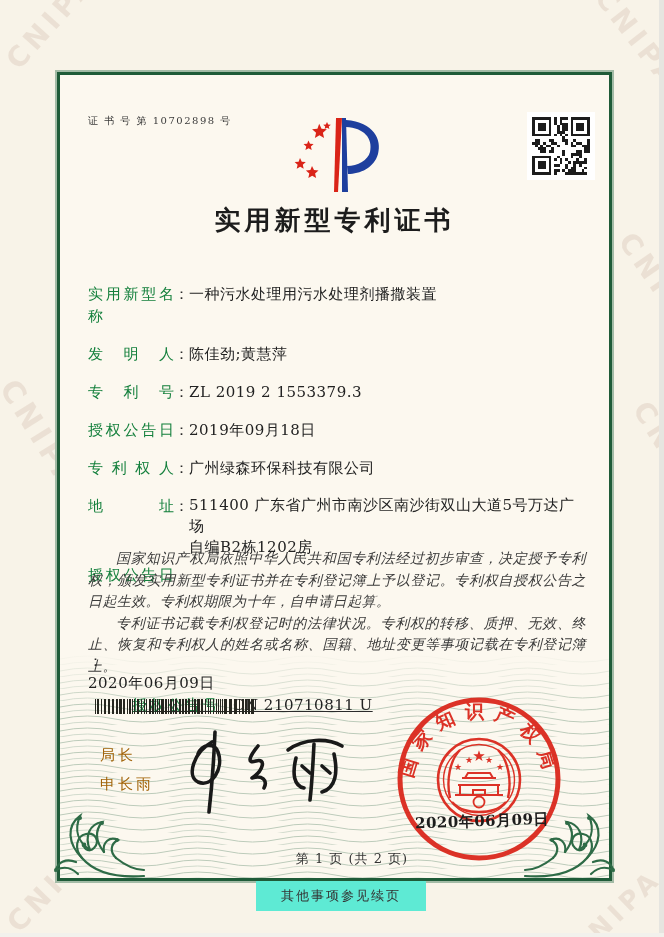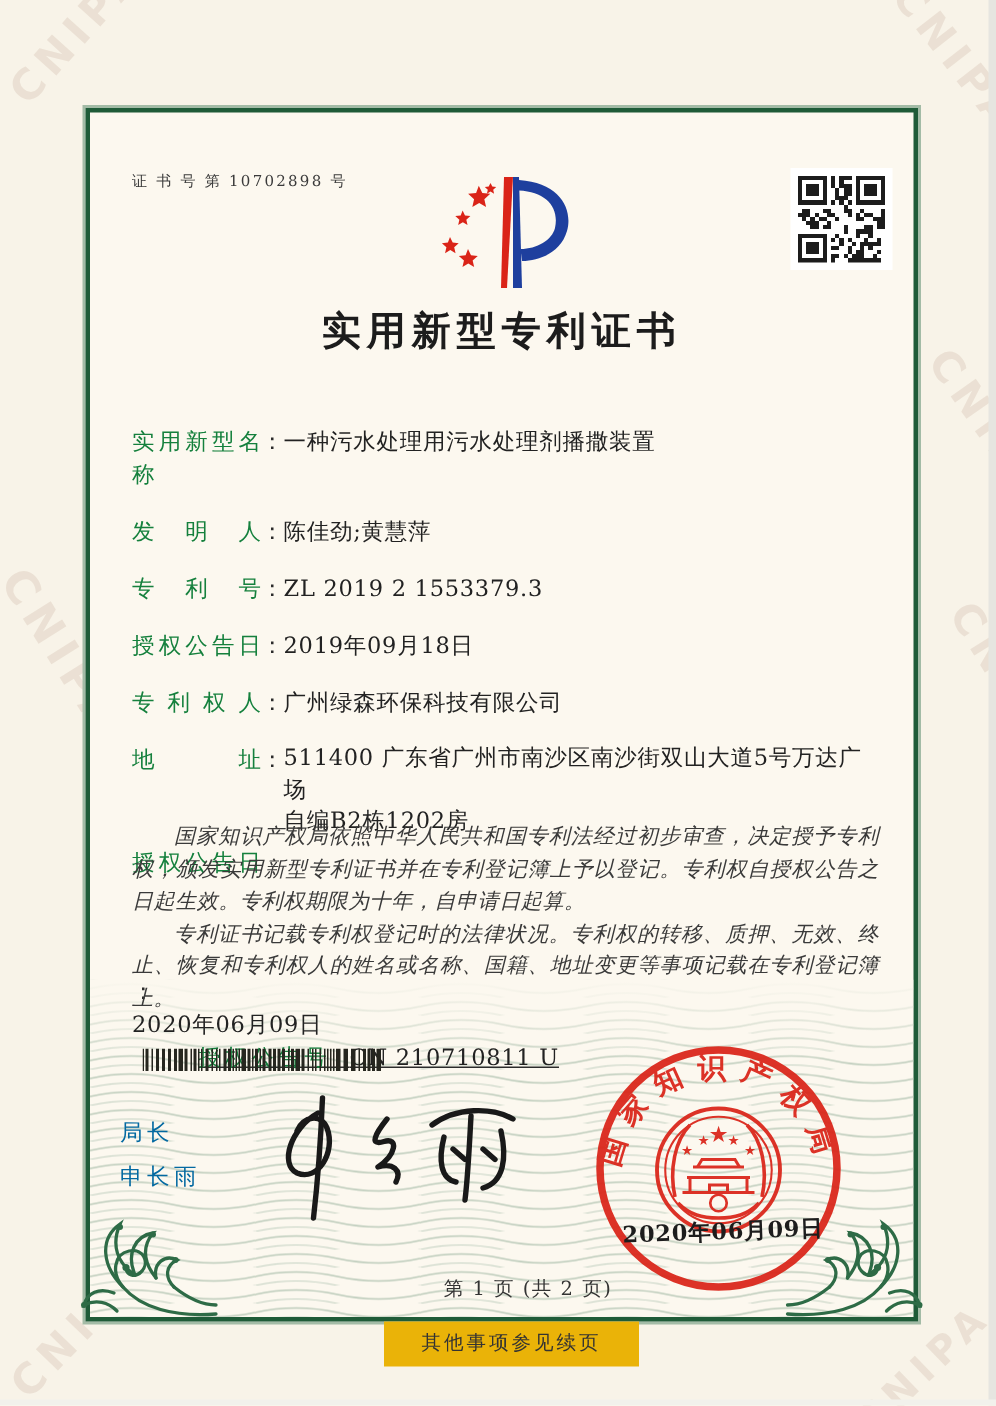--- a/index.html
+++ b/index.html
@@ -51,40 +51,40 @@
   .addr .fvalue { line-height:21px; }
   .grant-row { display:flex; line-height:22px;flex-direction:column; }
   .grant-right { margin-left:44px; display:flex;text-decoration:underline; }
   .paras {
     position:absolute; left:88px; top:548px; width:498px;
     font-size:14px; line-height:21.5px; font-style:italic;
     text-align:justify; color:#3a3a3a; letter-spacing:0.4px;
   }
   .paras p { text-indent:2em; }
   .barcode { position:absolute; left:95px; top:699px; width:162px; height:15px; }
-  .signer { position:absolute; left:80px; top:746px; font-size:15px; letter-spacing:3px; color:#0369a1; }
+  .signer { position:absolute; left:100px; top:746px; font-size:15px; letter-spacing:3px; color:#a16207; }
   .signer div { margin-bottom:10px; }
   .signature { position:absolute; left:182px; top:728px; width:168px; height:90px; }
   .seal { position:absolute; left:394px; top:694px; width:170px; height:170px; opacity:0.93; }
   .seal-date {
     position:absolute; left:406px; top:812px; width:152px;
     font-size:15px; font-weight:bold; color:#1d1d1d; letter-spacing:0.5px;
     transform:rotate(-2deg); text-align:center; white-space:nowrap;
   }
   .page-footer {
     position:absolute; left:57px; top:850px; width:590px; text-align:center;
     font-size:13px; letter-spacing:1px; color:#333;
   }
   .waves { position:absolute; left:0; bottom:0; width:100%; height:225px; }
   .flourish { position:absolute; bottom:-6px; width:100px; height:72px; }
   .flourish.left { left:-14px; }
   .flourish.right { right:-14px; transform:scaleX(-1); }
   .note-chip {
     position:absolute; left:256px; top:881px; width:170px; height:30px;
-    background:#eab308; text-align:center; line-height:30px;
+    background:#5eead4; text-align:center; line-height:30px;
     font-size:13px; letter-spacing:2px; color:#333;
   }
   .edge-right { position:absolute; right:0; top:0; width:5px; height:100%; background:#e6e5e0; }
   .edge-bottom { position:absolute; left:0; bottom:0; width:100%; height:4px; background:#f2f1ec; }
 </style>
 </head>
 <body>
 
 <span class="watermark" style="left:-8px; top:4px; font-size:28px; transform:rotate(-48deg);">CNIPA</span>
 <span class="watermark" style="left:578px; top:22px; font-size:28px; transform:rotate(52deg);">CNIPA</span>

